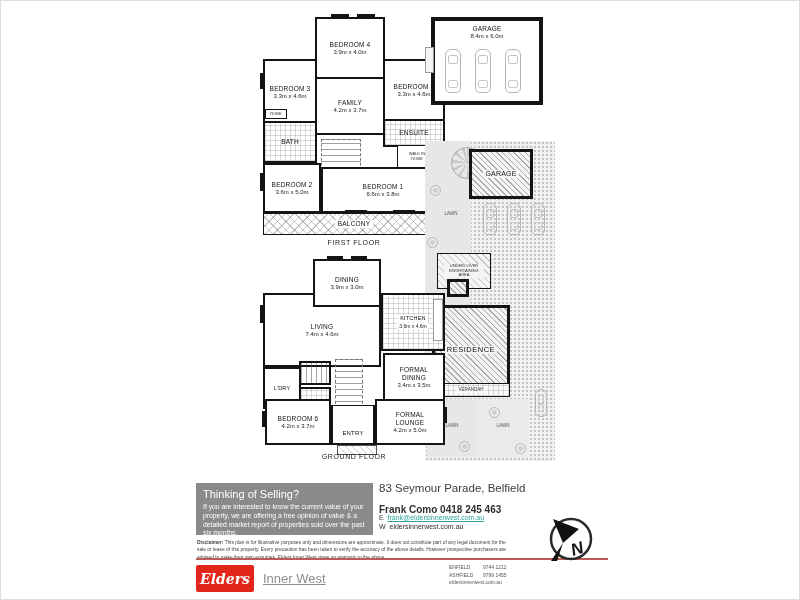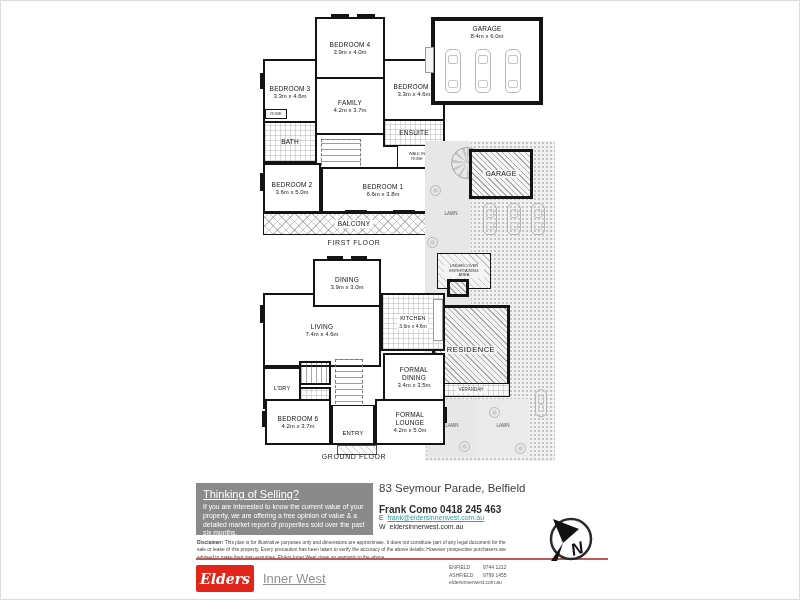--- a/index.html
+++ b/index.html
@@ -30,21 +30,21 @@
   .car::before{content:"";position:absolute;left:2px;right:2px;top:5px;height:7px;border:1px solid #c3c3c3;border-radius:2px;}
   .car::after{content:"";position:absolute;left:2px;right:2px;bottom:4px;height:6px;border:1px solid #c9c9c9;border-radius:2px;}
   
   .lawn{position:absolute;background:#e7e7e7;}
   .flw{position:absolute;width:9px;height:9px;border-radius:50%;border:1px solid #b7b7b7;
        background:radial-gradient(circle,#cfcfcf 0 2px,transparent 2.6px);}
   .tree{position:absolute;border-radius:50%;border:1px solid #a8a8a8;
         background:repeating-conic-gradient(rgba(160,160,160,.45) 0 12deg,transparent 12deg 34deg);}
   
   .sellbox{position:absolute;color:#fff;padding:5px 7px;box-sizing:border-box;}
-  .selltitle{font-size:11px;margin:0 0 3px 0;font-weight:400;text-decoration:underline;}
+  .selltitle{font-size:11px;margin:0 0 3px 0;font-weight:400;}
   .sellbody{font-size:6.8px;line-height:1.3;}
   .addr{position:absolute;font-size:11.5px;color:#3c3c3c;}
   .agent-name{position:absolute;font-size:10px;font-weight:700;color:#2e2e2e;}
   .agent-line{position:absolute;font-size:7px;color:#444;}
   .linkish{text-decoration:underline;cursor:pointer;}
   .disc{position:absolute;font-size:4.9px;line-height:1.5;color:#3f3f3f;}
   .redrule{position:absolute;height:2px;}
   .logo-box{position:absolute;display:flex;align-items:center;justify-content:center;border-radius:2px;}
   .logo-script{font-family:"DejaVu Serif",serif;font-style:italic;font-weight:700;font-size:14px;color:#fff;}
   .brand-sub{position:absolute;font-size:13px;color:#8e8e8e;}

